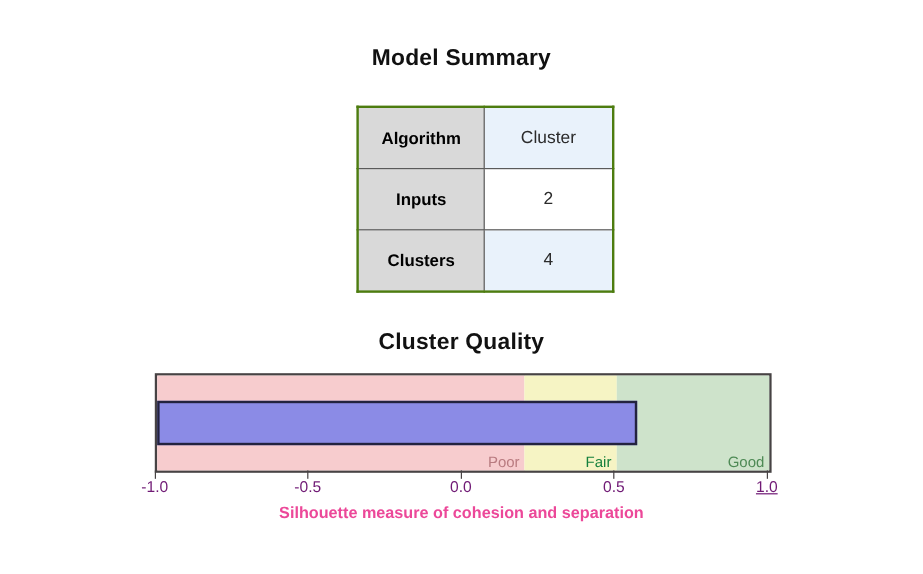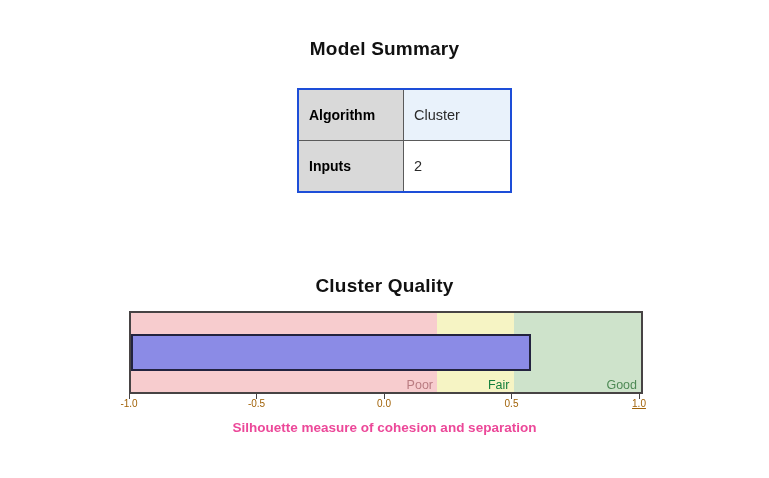--- a/index.html
+++ b/index.html
@@ -28,22 +28,23 @@
     letter-spacing: 0.2px;
     color: #111111;
   }
 
   #model-summary-table {
     position: absolute;
     left: 297px;
     top: 88px;
     width: 172px;
     border-collapse: collapse;
-    border: 2px solid #1d4ed8;
+    border: 2px solid #4d7c0f;
     table-layout: fixed;
+    text-align: center;
   }
   #model-summary-table td {
     border: 1px solid #5a5a5a;
     padding: 0 10px;
     height: 50px;
     vertical-align: middle;
     font-size: 14.5px;
   }
   #model-summary-table td.label-cell {
     width: 84px;
@@ -134,22 +135,22 @@
     position: absolute;
     left: 129px;
     top: 398px;
     width: 510px;
     height: 16px;
   }
   .tick-label {
     position: absolute;
     top: 0;
     transform: translateX(-50%);
-    font-size: 10px;
-    color: #a16207;
+    font-size: 13px;
+    color: #701a75;
     white-space: nowrap;
     text-align: right;
   }
   #axis-title {
     position: absolute;
     left: 0;
     top: 420px;
     width: 769px;
     text-align: center;
     font-size: 13.5px;
@@ -164,20 +165,24 @@
 
 <table id="model-summary-table">
   <tbody>
       <tr>
         <td class="label-cell">Algorithm</td>
         <td class="value-cell tinted">Cluster</td>
       </tr>
       <tr>
         <td class="label-cell">Inputs</td>
         <td class="value-cell">2</td>
+      </tr>
+      <tr>
+        <td class="label-cell">Clusters</td>
+        <td class="value-cell tinted">4</td>
       </tr>
     </tbody>
 </table>
 
 <div id="cluster-quality-title">Cluster Quality</div>
 
 <div id="quality-plot">
   <div id="band-layer">
       <div class="band" style="left: 0%; width: 60%; background: rgb(247, 204, 206);">
         <span class="band-label" style="color: rgb(185, 123, 128);">Poor</span>

